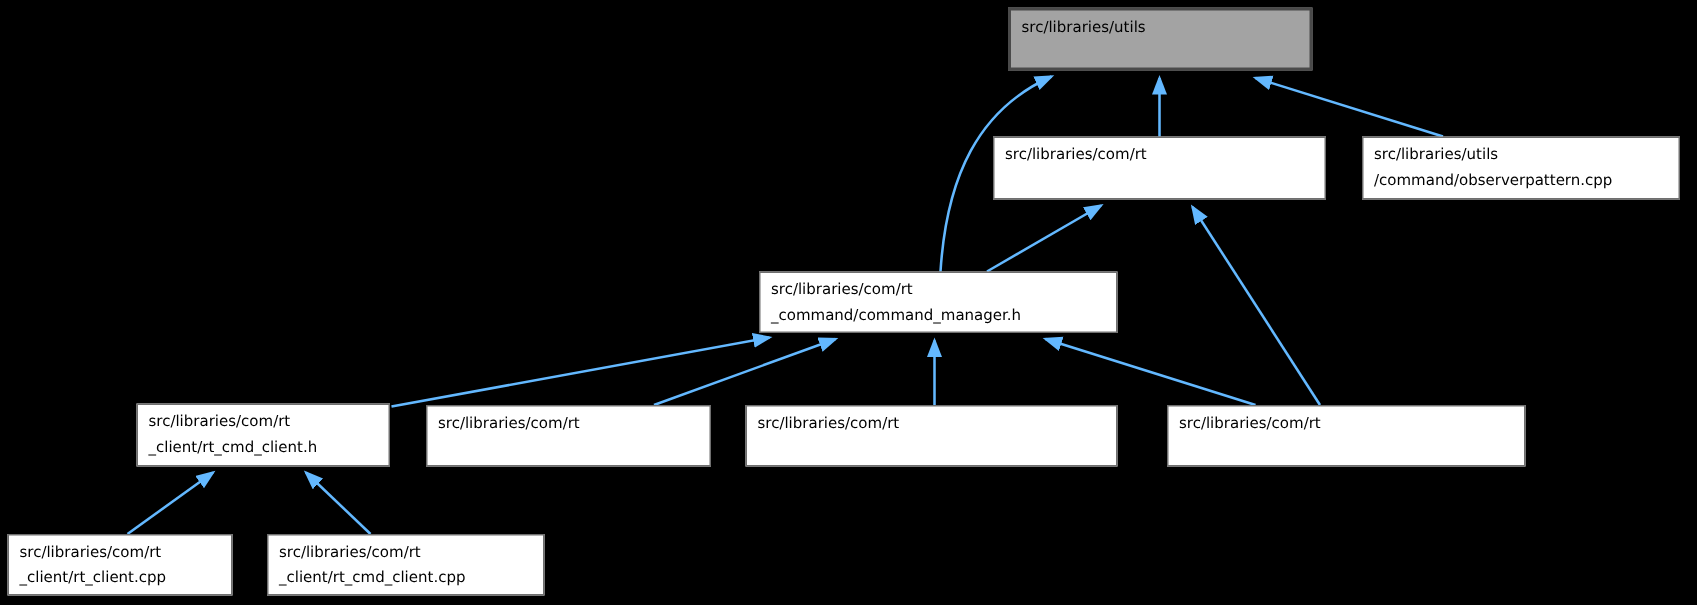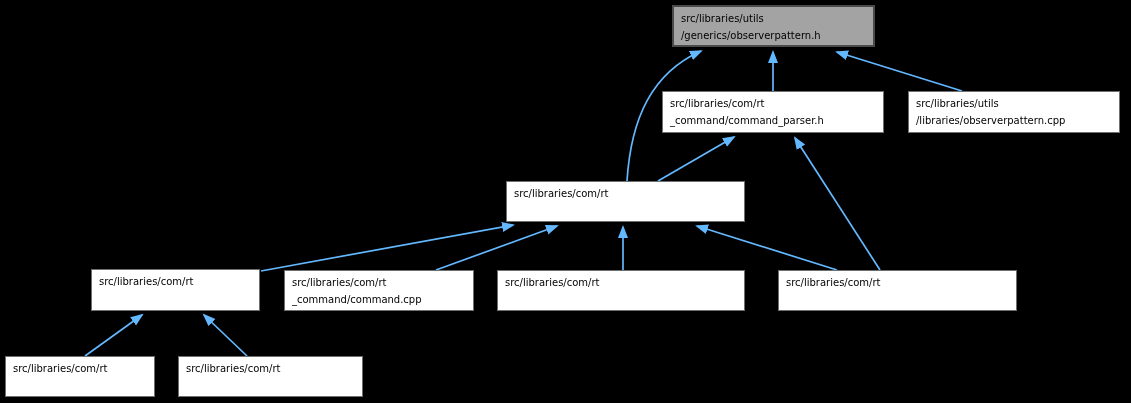--- a/index.html
+++ b/index.html
@@ -76,55 +76,56 @@
     <path class="edge" d="M261,271 L513,225" marker-end="url(#arrowhead)"></path>
     <path class="edge" d="M436,270 L557,226" marker-end="url(#arrowhead)"></path>
     <path class="edge" d="M623,270 L623,227" marker-end="url(#arrowhead)"></path>
     <path class="edge" d="M837,270 L697,226" marker-end="url(#arrowhead)"></path>
     <path class="edge" d="M85,356 L142,315" marker-end="url(#arrowhead)"></path>
     <path class="edge" d="M247,356 L204,315" marker-end="url(#arrowhead)"></path>
   </svg>
 
   <div class="graph-node highlighted n-obs-h">
     <span class="node-line">src/libraries/utils</span>
-    <span class="node-line">/generics/observerpattern.h</span>
   </div>
 
   <div class="graph-node n-parser-h">
     <span class="node-line">src/libraries/com/rt</span>
-    <span class="node-line">_command/command_parser.h</span>
   </div>
 
   <div class="graph-node n-obs-cpp">
     <span class="node-line">src/libraries/utils</span>
-    <span class="node-line">/libraries/observerpattern.cpp</span>
+    <span class="node-line">/command/observerpattern.cpp</span>
   </div>
 
   <div class="graph-node n-manager-h">
     <span class="node-line">src/libraries/com/rt</span>
+    <span class="node-line">_command/command_manager.h</span>
   </div>
 
   <div class="graph-node n-cmdclient-h">
     <span class="node-line">src/libraries/com/rt</span>
+    <span class="node-line">_client/rt_cmd_client.h</span>
   </div>
 
   <div class="graph-node n-command-cpp">
     <span class="node-line">src/libraries/com/rt</span>
-    <span class="node-line">_command/command.cpp</span>
   </div>
 
   <div class="graph-node n-manager-cpp">
     <span class="node-line">src/libraries/com/rt</span>
   </div>
 
   <div class="graph-node n-parser-cpp">
     <span class="node-line">src/libraries/com/rt</span>
   </div>
 
   <div class="graph-node n-rtclient-cpp">
     <span class="node-line">src/libraries/com/rt</span>
+    <span class="node-line">_client/rt_client.cpp</span>
   </div>
 
   <div class="graph-node n-cmdclient-cpp">
     <span class="node-line">src/libraries/com/rt</span>
+    <span class="node-line">_client/rt_cmd_client.cpp</span>
   </div>
 
 </div>
 
 </body></html>

